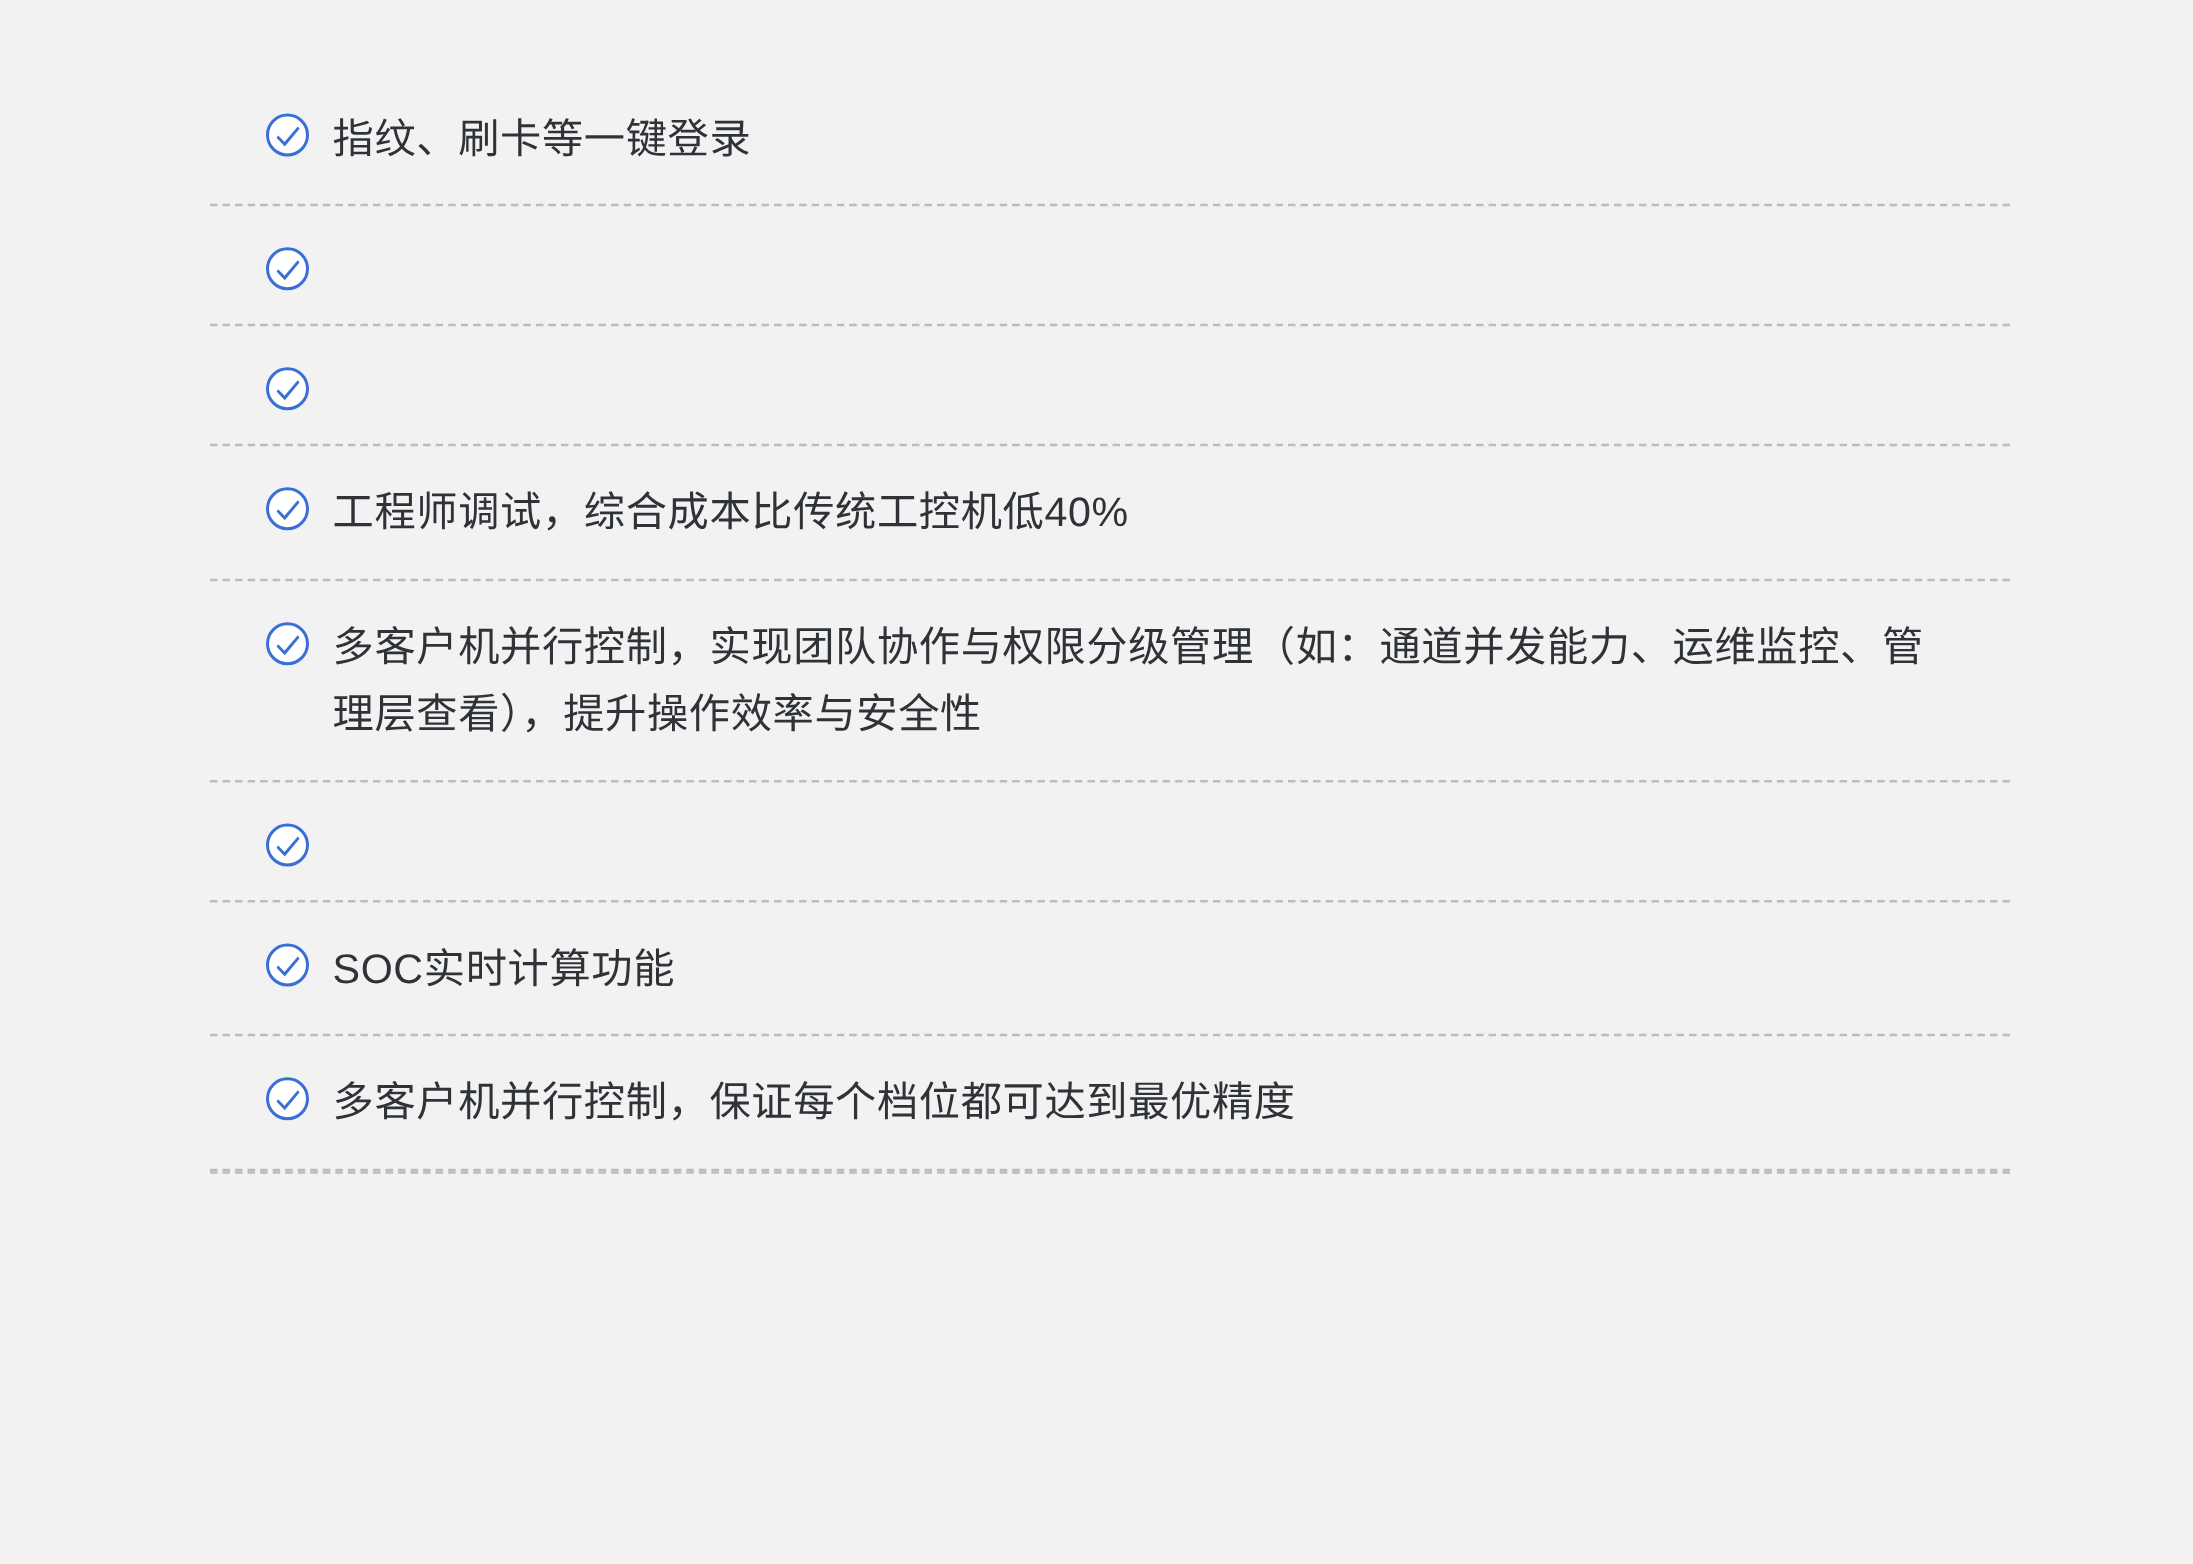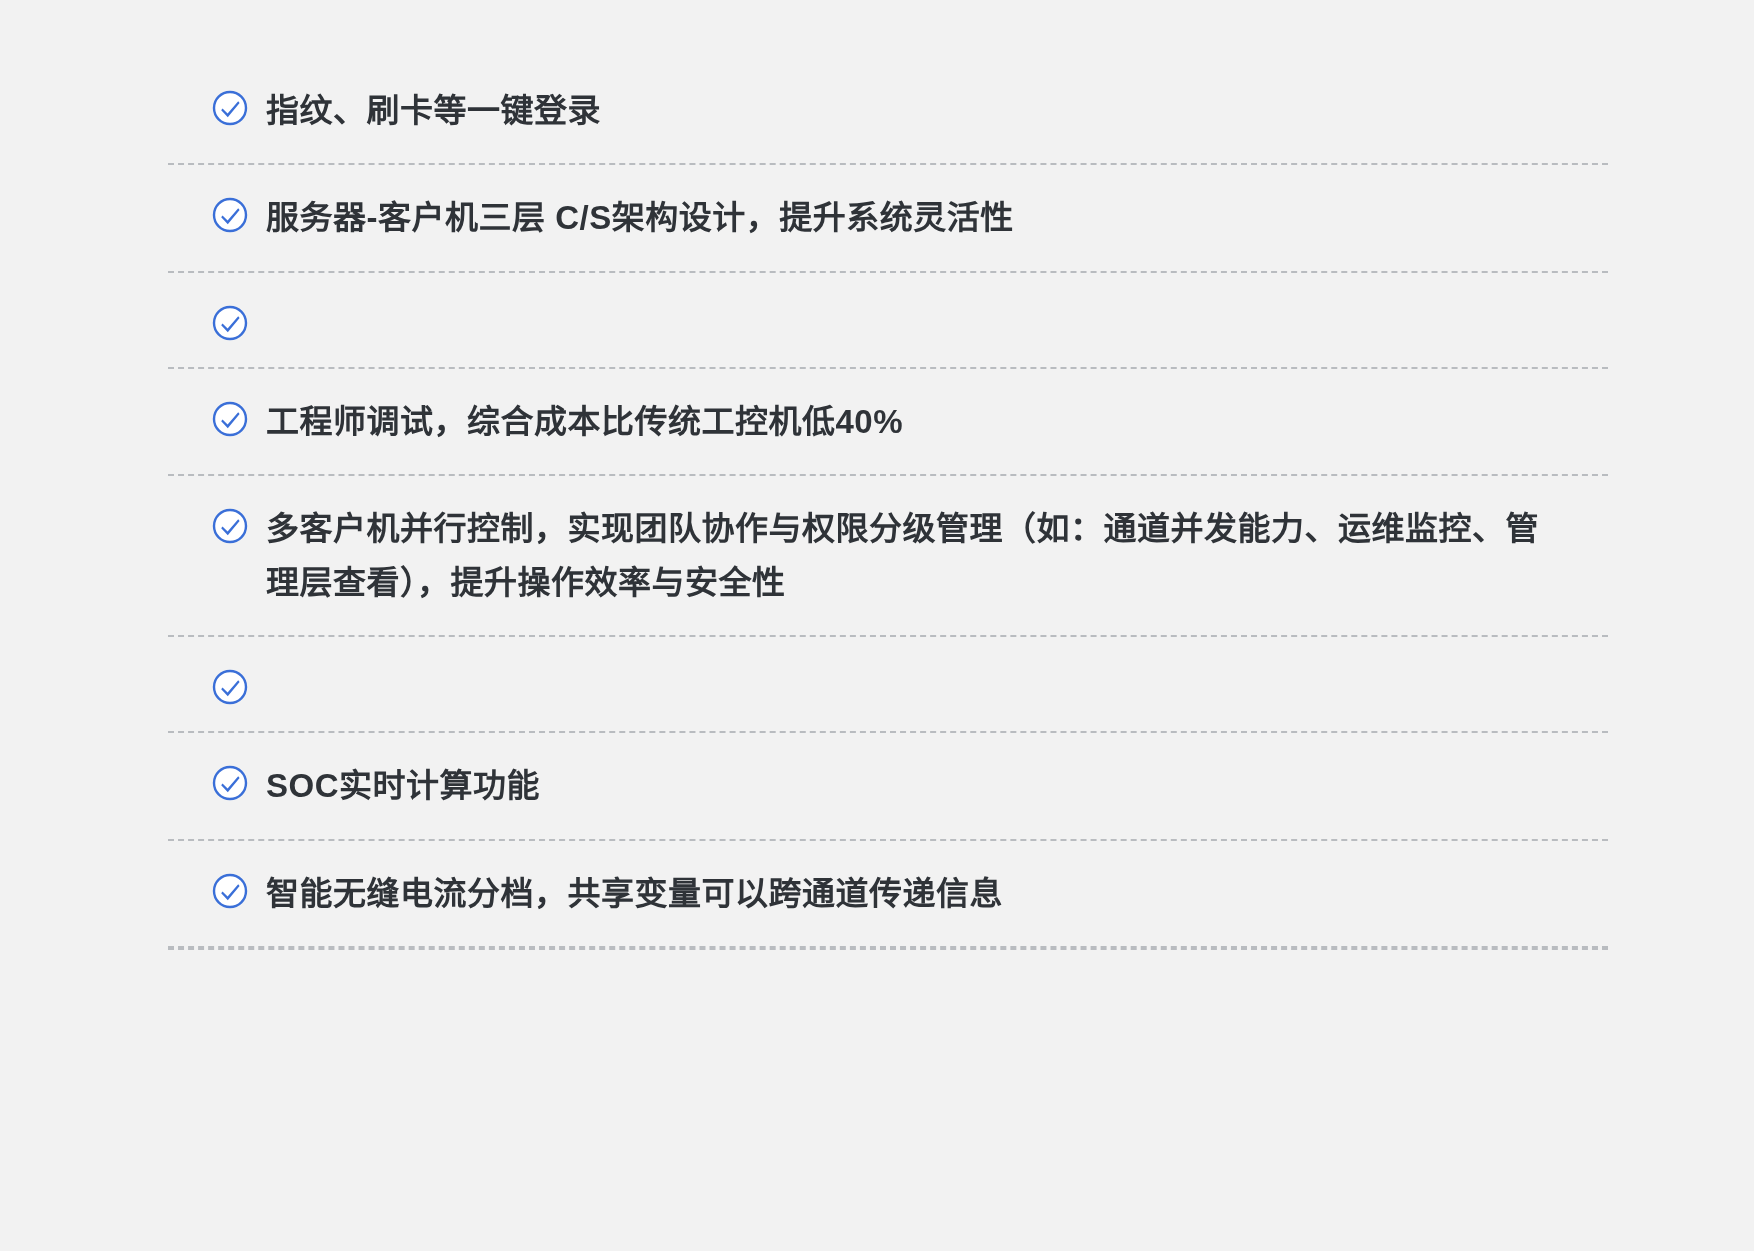--- a/index.html
+++ b/index.html
@@ -49,21 +49,21 @@
     width: 36px;
     height: 36px;
   }
 
   .feature-text {
     font-size: 33px;
     line-height: 1.62;
     color: #2f3338;
     letter-spacing: 0.5px;
     max-width: 1290px;
-    font-weight: 700;
+    font-weight: 400;
   }
 
   .divider {
     height: 0;
     border-top: 2px dashed #b9bcc0;
     margin: 0;
   }
 </style>
 </head>
 <body>
@@ -84,21 +84,20 @@
   <div class="divider"></div>
 
   <div class="feature-row">
     <div class="row-inner">
       <span class="check-icon">
         <svg viewBox="0 0 36 36" xmlns="http://www.w3.org/2000/svg">
           <circle cx="18" cy="18" r="16" fill="#ffffff" stroke="#3a6fd8" stroke-width="2.4"></circle>
           <path d="M10.5 18.4 L15.6 23.6 L26.2 11.2 L27.6 13.0 L15.8 27.2 L9.2 20.2 Z" fill="#3a6fd8"></path>
         </svg>
       </span>
-      <span class="feature-text">服务器-客户机三层 C/S架构设计，提升系统灵活性</span>
     </div>
   </div>
   <div class="divider"></div>
 
   <div class="feature-row">
     <div class="row-inner">
       <span class="check-icon">
         <svg viewBox="0 0 36 36" xmlns="http://www.w3.org/2000/svg">
           <circle cx="18" cy="18" r="16" fill="#ffffff" stroke="#3a6fd8" stroke-width="2.4"></circle>
           <path d="M10.5 18.4 L15.6 23.6 L26.2 11.2 L27.6 13.0 L15.8 27.2 L9.2 20.2 Z" fill="#3a6fd8"></path>
@@ -160,19 +159,19 @@
   <div class="divider"></div>
 
   <div class="feature-row">
     <div class="row-inner">
       <span class="check-icon">
         <svg viewBox="0 0 36 36" xmlns="http://www.w3.org/2000/svg">
           <circle cx="18" cy="18" r="16" fill="#ffffff" stroke="#3a6fd8" stroke-width="2.4"></circle>
           <path d="M10.5 18.4 L15.6 23.6 L26.2 11.2 L27.6 13.0 L15.8 27.2 L9.2 20.2 Z" fill="#3a6fd8"></path>
         </svg>
       </span>
-      <span class="feature-text">智能无缝电流分档，共享变量可以跨通道传递信息</span>
+      <span class="feature-text">多客户机并行控制，保证每个档位都可达到最优精度</span>
     </div>
   </div>
   <div class="divider"></div>
 
   <div class="divider"></div>
 </div>
 
 </body></html>

